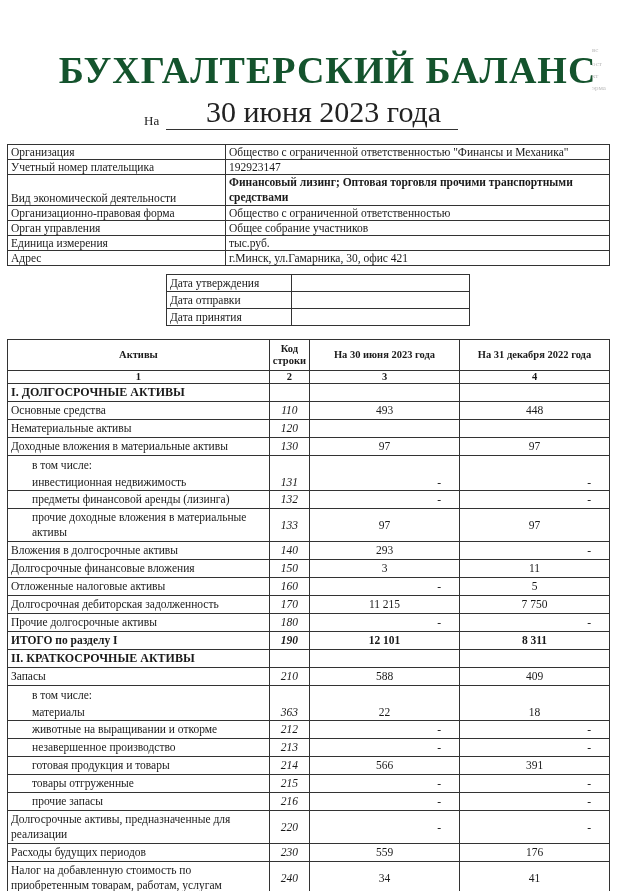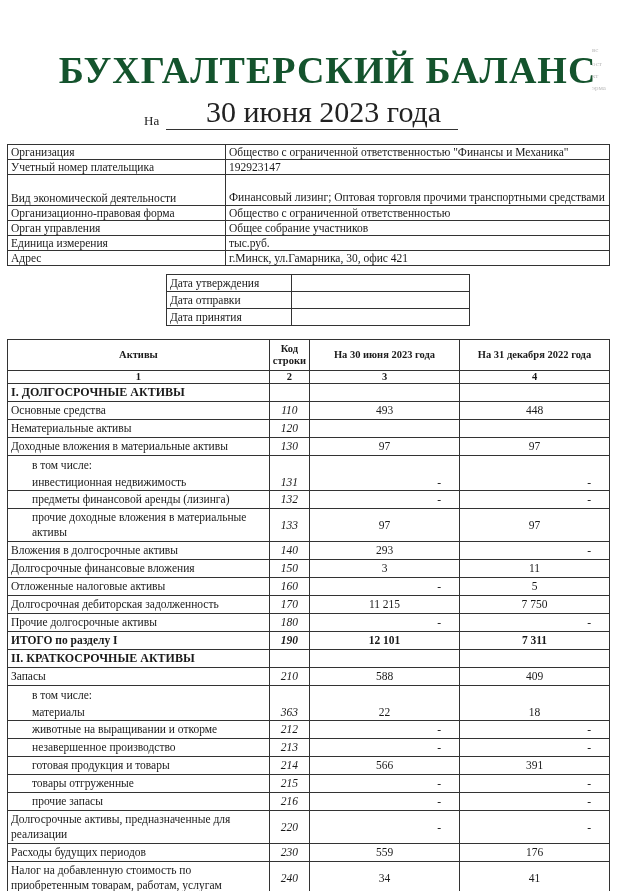--- a/index.html
+++ b/index.html
@@ -68,21 +68,21 @@
       <tr>
         <td class="k">Организация</td>
         <td>Общество с ограниченной ответственностью "Финансы и Механика"</td>
       </tr>
       <tr>
         <td class="k">Учетный номер плательщика</td>
         <td>192923147</td>
       </tr>
       <tr>
         <td class="k" style="height: 30px;">Вид экономической деятельности</td>
-        <td style="line-height: 15px;">Финансовый лизинг; Оптовая торговля прочими транспортными средствами</td>
+        <td style="line-height: 15px; font-weight: bold;">Финансовый лизинг; Оптовая торговля прочими транспортными средствами</td>
       </tr>
       <tr>
         <td class="k">Организационно-правовая форма</td>
         <td>Общество с ограниченной ответственностью</td>
       </tr>
       <tr>
         <td class="k">Орган управления</td>
         <td>Общее собрание участников</td>
       </tr>
       <tr>
@@ -201,21 +201,21 @@
       <tr class="">
         <td class="lbl">Прочие долгосрочные активы</td>
         <td class="code">180</td>
         <td class="v dash">-</td>
         <td class="v dash">-</td>
       </tr>
       <tr class="total">
         <td class="lbl">ИТОГО по разделу I</td>
         <td class="code">190</td>
         <td class="v">12 101</td>
-        <td class="v">7 311</td>
+        <td class="v">8 311</td>
       </tr>
       <tr class="section">
         <td class="lbl">II. КРАТКОСРОЧНЫЕ АКТИВЫ</td>
         <td class="code"></td>
         <td class="v"></td>
         <td class="v"></td>
       </tr>
       <tr class="">
         <td class="lbl">Запасы</td>
         <td class="code">210</td>

